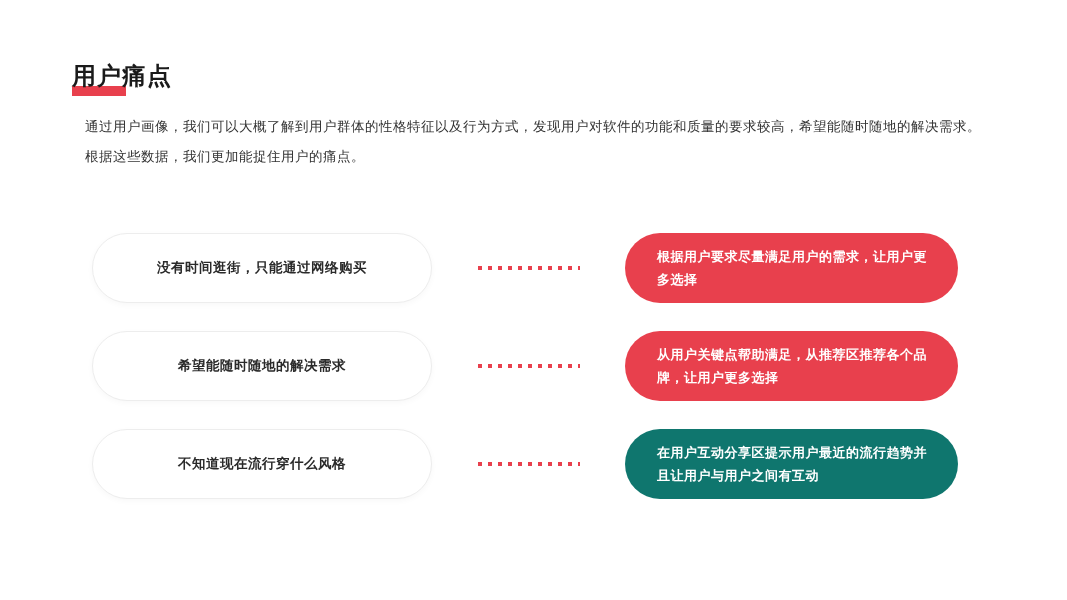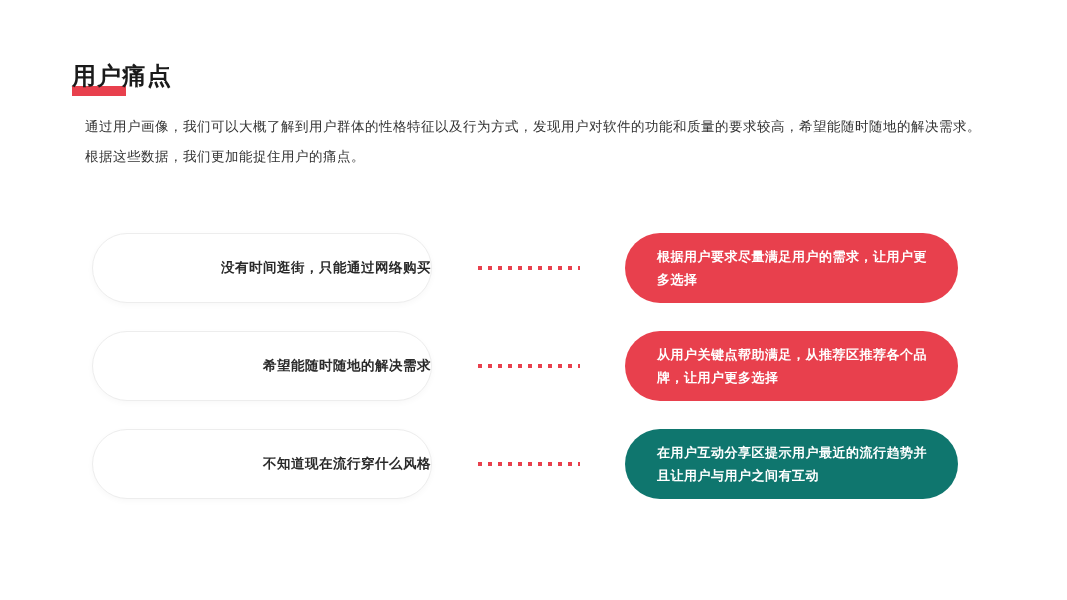--- a/index.html
+++ b/index.html
@@ -66,21 +66,21 @@
   .pain-pill {
     width: 340px;
     height: 70px;
     box-sizing: border-box;
     background: #ffffff;
     border: 1px solid #ededed;
     border-radius: 35px;
     box-shadow: 0 2px 6px rgba(0,0,0,0.03);
     display: flex;
     align-items: center;
-    justify-content: flex-end;
+    justify-content: center;
   }
   .pain-text {
     font-size: 13.5px;
     font-weight: 700;
     color: #2a2a2a;
     letter-spacing: 0.5px;
   }
   .connector {
     flex: 1;
     display: flex;

